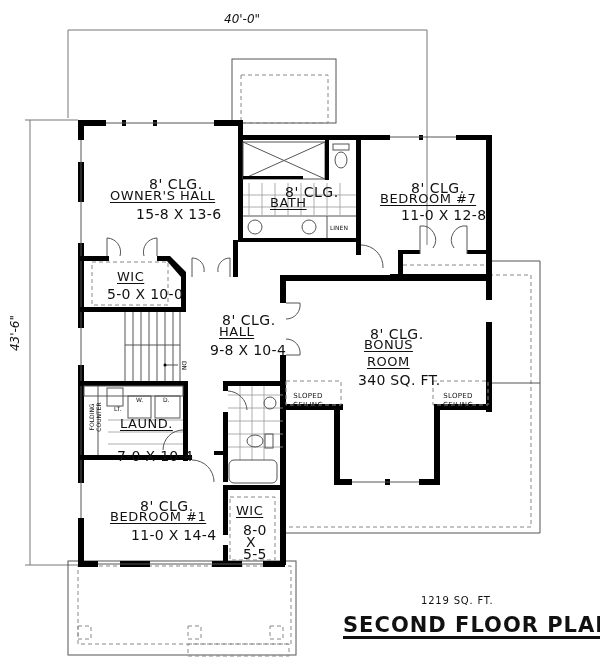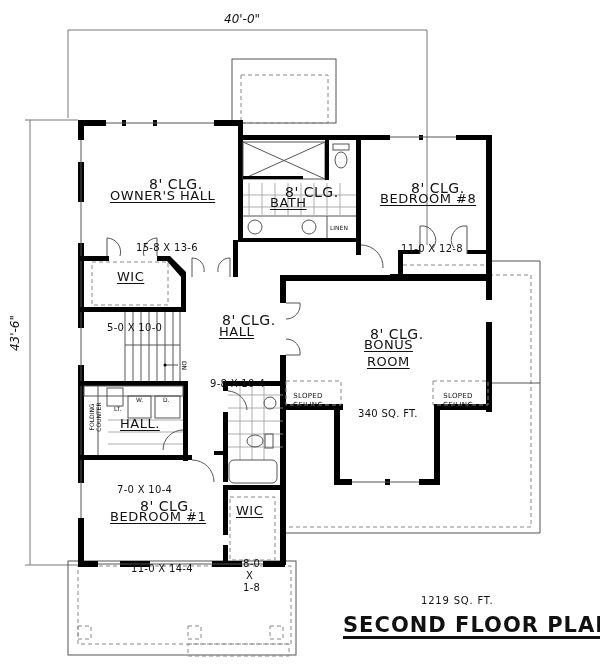--- a/index.html
+++ b/index.html
@@ -6,21 +6,21 @@
   body { width:600px; height:672px; overflow:hidden; position:relative; font-family:"DejaVu Sans", sans-serif; }
   svg { position:absolute; left:0; top:0; }
   .wall { fill:#000; }
   .thin { stroke:#555; stroke-width:1; fill:none; }
   .thin2 { stroke:#777; stroke-width:1; fill:none; }
   .dash { stroke:#888; stroke-width:1; fill:none; stroke-dasharray:4 3; }
   .tile { stroke:#999; stroke-width:0.8; fill:none; }
   .lbl { position:absolute; text-align:center; color:#111; white-space:nowrap; }
   .clg { font-size:14px; letter-spacing:0.5px; }
   .room { font-size:13px; letter-spacing:0.5px; text-decoration:underline; text-underline-offset:2px; }
-  .dim { font-size:10px; letter-spacing:0.3px;margin-top:36px; }
+  .dim { font-size:14px; letter-spacing:0.3px; }
   .small { font-size:7px; letter-spacing:0.3px; line-height:9px; }
   .tiny { font-size:6px; }
   .title { font-size:21px; font-weight:bold; letter-spacing:1px; text-decoration:underline; text-decoration-thickness:3px; text-underline-offset:4px; color:#111; }
   .sqft { font-size:10px; letter-spacing:0.8px; }
   .overall { font-size:12px; font-style:italic; }
 </style>
 </head>
 <body>
 
 <svg width="600" height="672" viewBox="0 0 600 672">
@@ -225,21 +225,21 @@
 
 <div class="lbl clg" style="left:149px; top:176px;">8' CLG.</div>
 <div class="lbl room" style="left:110px; top:188px;">OWNER'S HALL</div>
 <div class="lbl dim" style="left:136px; top:206px;">15-8 X 13-6</div>
 
 <div class="lbl clg" style="left:285px; top:184px;">8' CLG.</div>
 <div class="lbl room" style="left:270px; top:195px;text-align:center;">BATH</div>
 <div class="lbl tiny" style="left:330px; top:224px;">LINEN</div>
 
 <div class="lbl clg" style="left:411px; top:180px;">8' CLG.</div>
-<div class="lbl room" style="left:380px; top:191px;">BEDROOM #8</div>
+<div class="lbl room" style="left:380px; top:191px;">BEDROOM #7</div>
 <div class="lbl dim" style="left:401px; top:207px;">11-0 X 12-8</div>
 
 <div class="lbl room" style="left:117px; top:269px;">WIC</div>
 <div class="lbl dim" style="left:107px; top:286px;">5-0 X 10-0</div>
 
 <div class="lbl clg" style="left:222px; top:312px;">8' CLG.</div>
 <div class="lbl room" style="left:219px; top:324px;">HALL</div>
 <div class="lbl dim" style="left:210px; top:342px;">9-8 X 10-4</div>
 <div class="lbl tiny" style="left:180px; top:362px; transform:rotate(90deg);">DN</div>
 
@@ -256,26 +256,26 @@
   <div>CEILING</div>
 </div>
 
 <div class="lbl tiny" style="left:80px; top:410px; transform:rotate(-90deg); line-height:7px;">
   <div>FOLDING</div>
   <div>COUNTER</div>
 </div>
 <div class="lbl tiny" style="left:114px; top:405px;">LT.</div>
 <div class="lbl tiny" style="left:136px; top:396px;">W.</div>
 <div class="lbl tiny" style="left:163px; top:396px;">D.</div>
-<div class="lbl room" style="left:120px; top:416px;">HALL.</div>
+<div class="lbl room" style="left:120px; top:416px;">LAUND.</div>
 <div class="lbl dim" style="left:117px; top:448px;">7-0 X 10-4</div>
 
 <div class="lbl clg" style="left:140px; top:498px;">8' CLG.</div>
 <div class="lbl room" style="left:110px; top:509px;">BEDROOM #1</div>
 <div class="lbl dim" style="left:131px; top:527px;">11-0 X 14-4</div>
 
 <div class="lbl room" style="left:236px; top:503px;">WIC</div>
 <div class="lbl dim" style="left:243px; top:522px;">8-0</div>
 <div class="lbl dim" style="left:246px; top:534px;">X</div>
-<div class="lbl dim" style="left:243px; top:546px;">1-8</div>
+<div class="lbl dim" style="left:243px; top:546px;">5-5</div>
 
 <div class="lbl sqft" style="left:421px; top:595px;">1219 SQ. FT.</div>
 <div class="lbl title" style="left:343px; top:613px;">SECOND FLOOR PLAN</div>
 
 </body></html>

